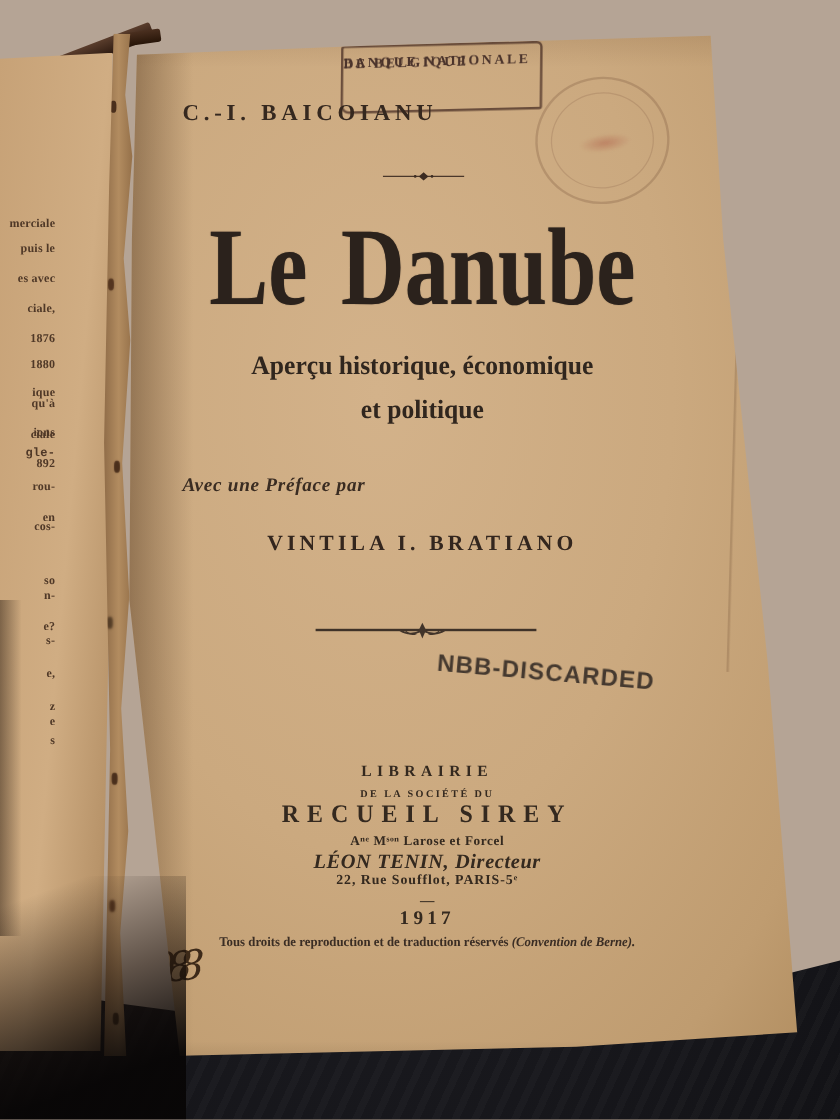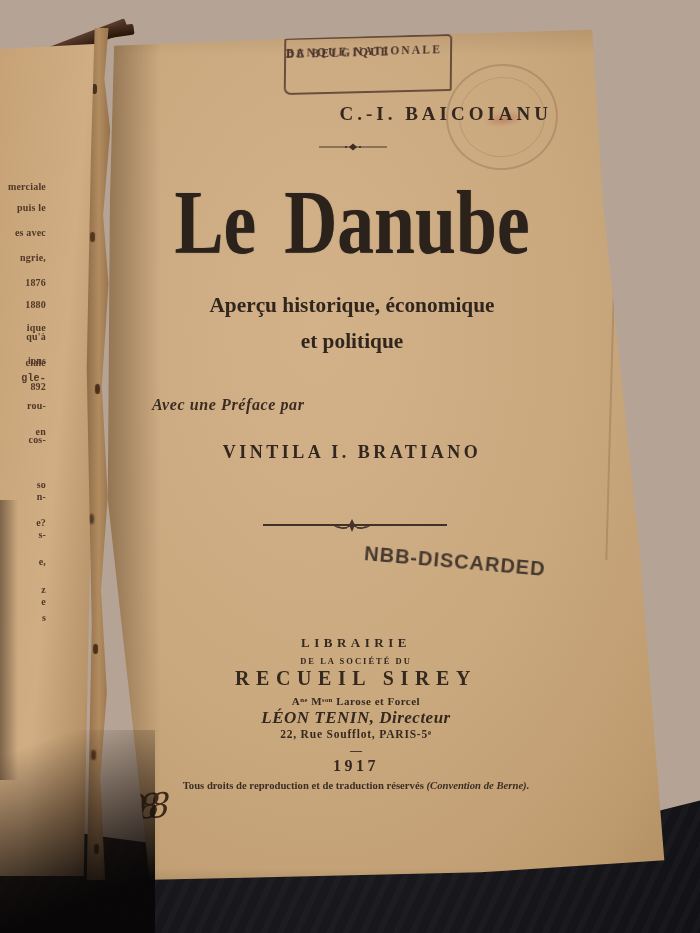--- a/index.html
+++ b/index.html
@@ -117,21 +117,21 @@
     inset:11px;border-radius:50%;border:1px solid rgba(120,82,58,.20);
   }
   .round-stamp .smudge{
     left:34px;top:46px;width:44px;height:15px;border-radius:50%;
     background:radial-gradient(rgba(165,70,55,.38),transparent 70%);
     filter:blur(1px);
   }
 
   
   .author{
-    left:152px;top:104px;width:400px;text-align:right;
+    left:152px;top:85px;width:400px;text-align:left;
     font:bold 19px/1 "Liberation Serif",serif;letter-spacing:4px;color:#35281f;
   }
   .orn1{left:319px;top:142px;}
   .book-title{
     left:102px;top:176px;width:500px;text-align:center;
     font:bold 92px/1 "Liberation Serif",serif;word-spacing:12px;color:#2b221c;
     transform:scaleX(.8);text-shadow:0 0 1px rgba(43,34,28,.55);
   }
   .sub1,.sub2{
     left:152px;width:400px;text-align:center;
@@ -203,21 +203,21 @@
 
   <div class="spine-top"></div>
   <div class="spine-top2"></div>
   <div class="spine-fleck"></div>
 
   <div class="left-page">
     <div id="fragments" style="position:static">
         <span class="frag" style="top: 138px;">merciale</span>
         <span class="frag" style="top: 159px;">puis le</span>
         <span class="frag" style="top: 184px;">es avec</span>
-        <span class="frag" style="top: 209px;">ngrie,</span>
+        <span class="frag" style="top: 209px;">ciale,</span>
         <span class="frag" style="top: 234px;">1876</span>
         <span class="frag" style="top: 256px;">1880</span>
         <span class="frag" style="top: 279px;">ique</span>
         <span class="frag" style="top: 288px;">qu'à</span>
         <span class="frag" style="top: 314px;">ciale</span>
         <span class="frag" style="top: 312px;">ions</span>
         <span class="frag" style="top: 330px; font-family: Liberation Mono, monospace;">gle-</span>
         <span class="frag" style="top: 338px;">892</span>
         <span class="frag" style="top: 357px;">rou-</span>
         <span class="frag" style="top: 383px;">en</span>

